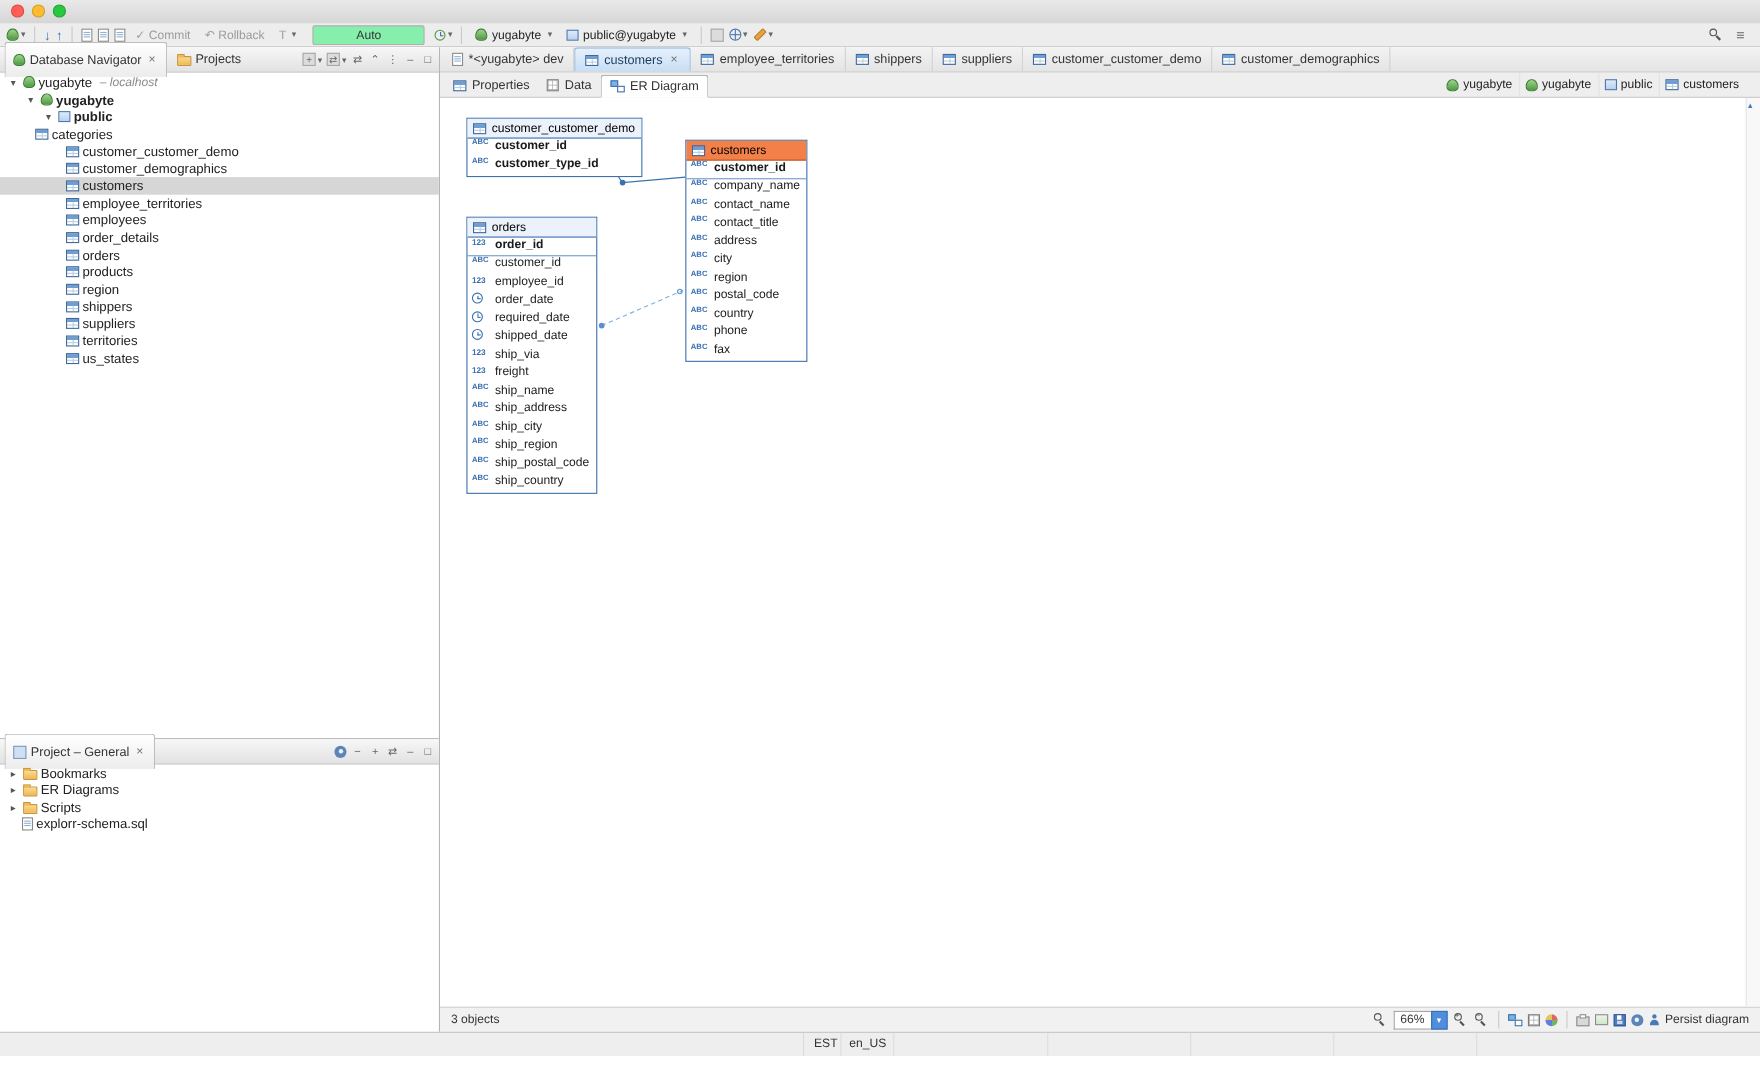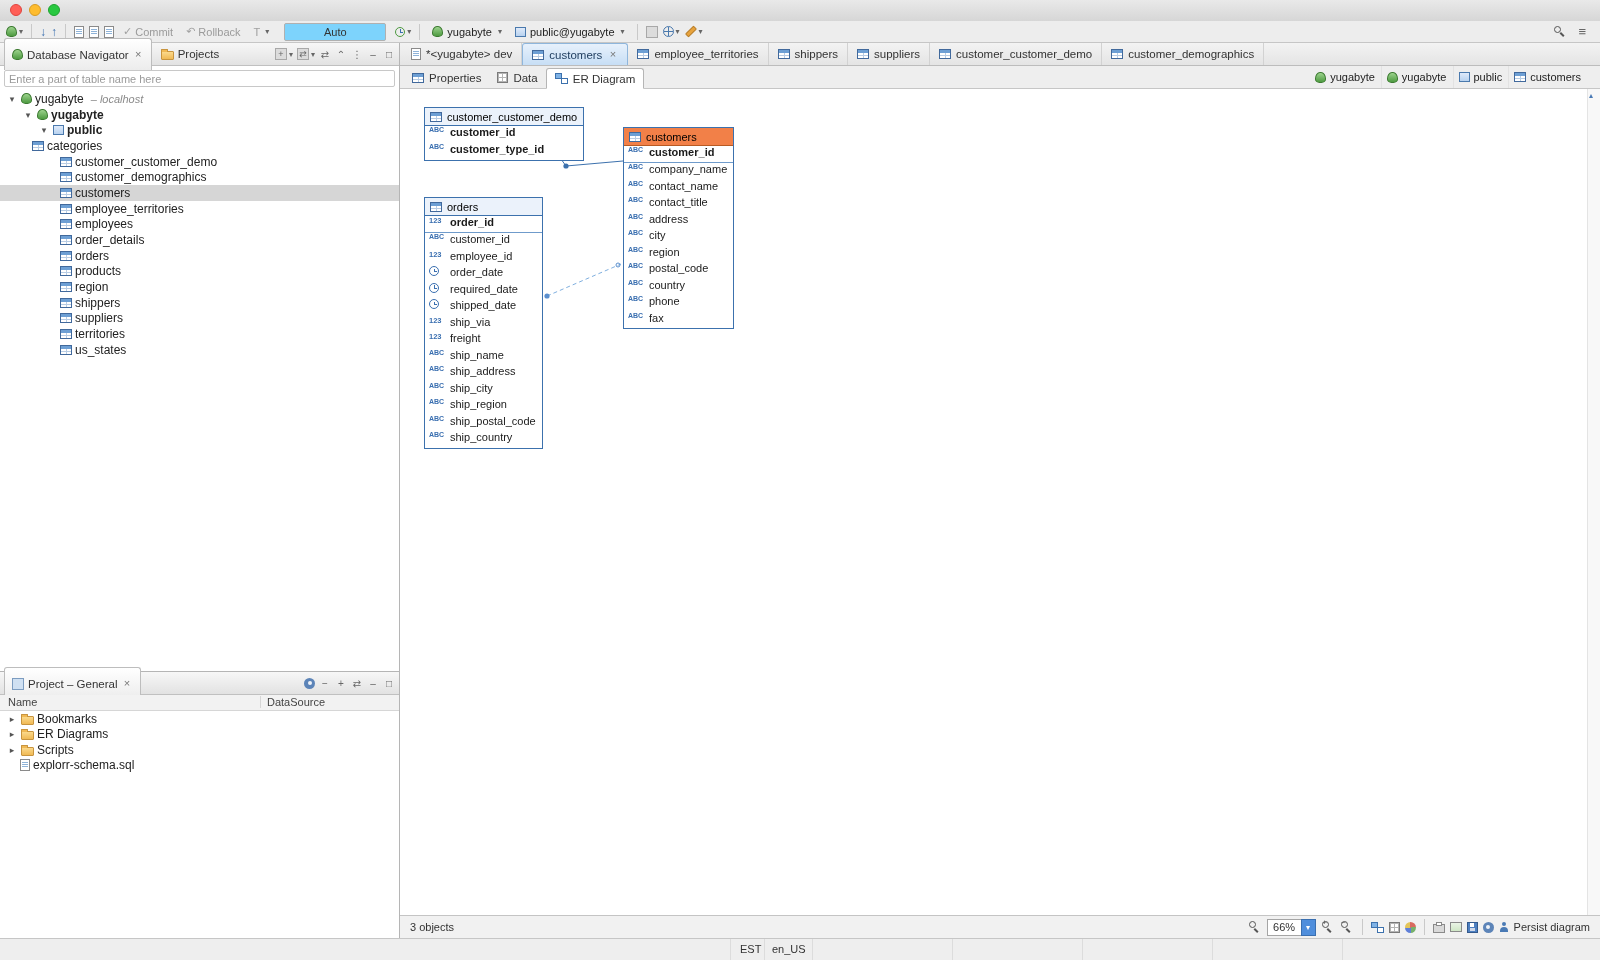--- a/index.html
+++ b/index.html
@@ -16,21 +16,21 @@
   #t-zoom{left:48px;background:#28c840;border:1px solid #1ea32f}
   #win-title{position:absolute;left:0;right:0;top:3px;text-align:center;font-size:13px;color:#3f3f3f}
 
   
   #toolbar{position:absolute;left:0;top:21px;width:1600px;height:22px;background:#ededed;
     border-bottom:1px solid #c6c6c6;display:flex;align-items:center;padding:0 6px;box-sizing:border-box;gap:5px}
   .tsep{width:1px;height:16px;background:#c9c9c9;margin:0 3px}
   .caret::after{content:"▾";font-size:8px;color:#666;margin-left:2px}
   .tbtn{display:flex;align-items:center;gap:3px;color:#9b9b9b;font-size:11px;padding:1px 4px}
   .tbtn .g{color:#a0a0a0;font-size:11px}
-  .combo{display:flex;align-items:center;justify-content:center;background:#7dd3fc;border:1px solid #b0b0b0;
+  .combo{display:flex;align-items:center;justify-content:center;background:#86efac;border:1px solid #b0b0b0;
     border-radius:2px;height:16px;font-size:11px;color:#333;padding:0 6px}
   .flatcombo{display:flex;align-items:center;gap:4px;font-size:11px;color:#222;padding:1px 4px}
   .spacer{flex:1}
   .glyph{font-size:12px;color:#3a6fb0}
 
   
   .ic-db{width:11px;height:11px;background:linear-gradient(#9cd38d,#4e9a41);
     border:1px solid #3c7a31;border-radius:45% 45% 40% 40%/60% 60% 35% 35%;box-sizing:border-box;flex:none}
   .ic-schema{width:11px;height:10px;border:1px solid #4a79ad;box-sizing:border-box;flex:none;
     background:linear-gradient(#dfeafa,#b8d2ef)}
@@ -248,23 +248,20 @@
           <span class="ic-chip">⇄</span>
         </span>
       <span class="wbtn">⇄</span>
       <span class="wbtn">⌃</span>
       <span class="wbtn">⋮</span>
       <span class="wbtn">–</span>
       <span class="wbtn">□</span>
     </div>
   </div>
 
-  <div id="filter-row">
-    <input placeholder="Enter a part of table name here" style="">
-  </div>
 
   <div id="tree">
     <div class="trow" style="padding-left:6px">
       <span class="tw open"></span>
       <span class="ic-db"></span>
       <span>yugabyte</span>
       <span class="detail">– localhost</span>
     </div>
     <div class="trow" style="padding-left:22px">
       <span class="tw open"></span>
@@ -342,24 +339,20 @@
         <span class="x"></span>
       </div>
       <div class="headicons">
         <span class="ic-gear"></span>
         <span class="wbtn">−</span>
         <span class="wbtn">+</span>
         <span class="wbtn">⇄</span>
         <span class="wbtn">–</span>
         <span class="wbtn">□</span>
       </div>
-    </div>
-    <div id="pp-cols">
-      <span class="c1">Name</span>
-      <span class="c2">DataSource</span>
     </div>
     <div class="prow">
       <span class="tw closed"></span>
       <span class="ic-folder"></span>
       <span>Bookmarks</span>
     </div>
     <div class="prow">
       <span class="tw closed"></span>
       <span class="ic-folder"></span>
       <span>ER Diagrams</span>

